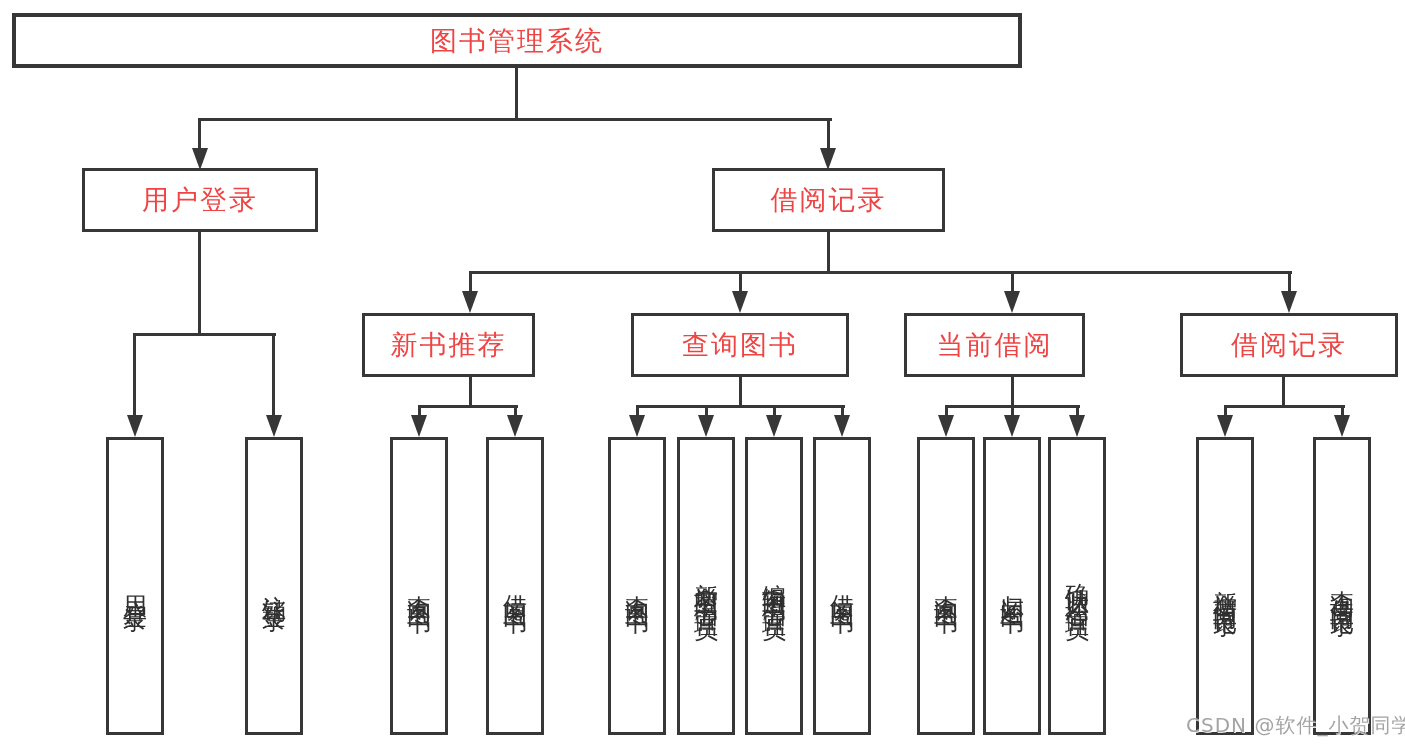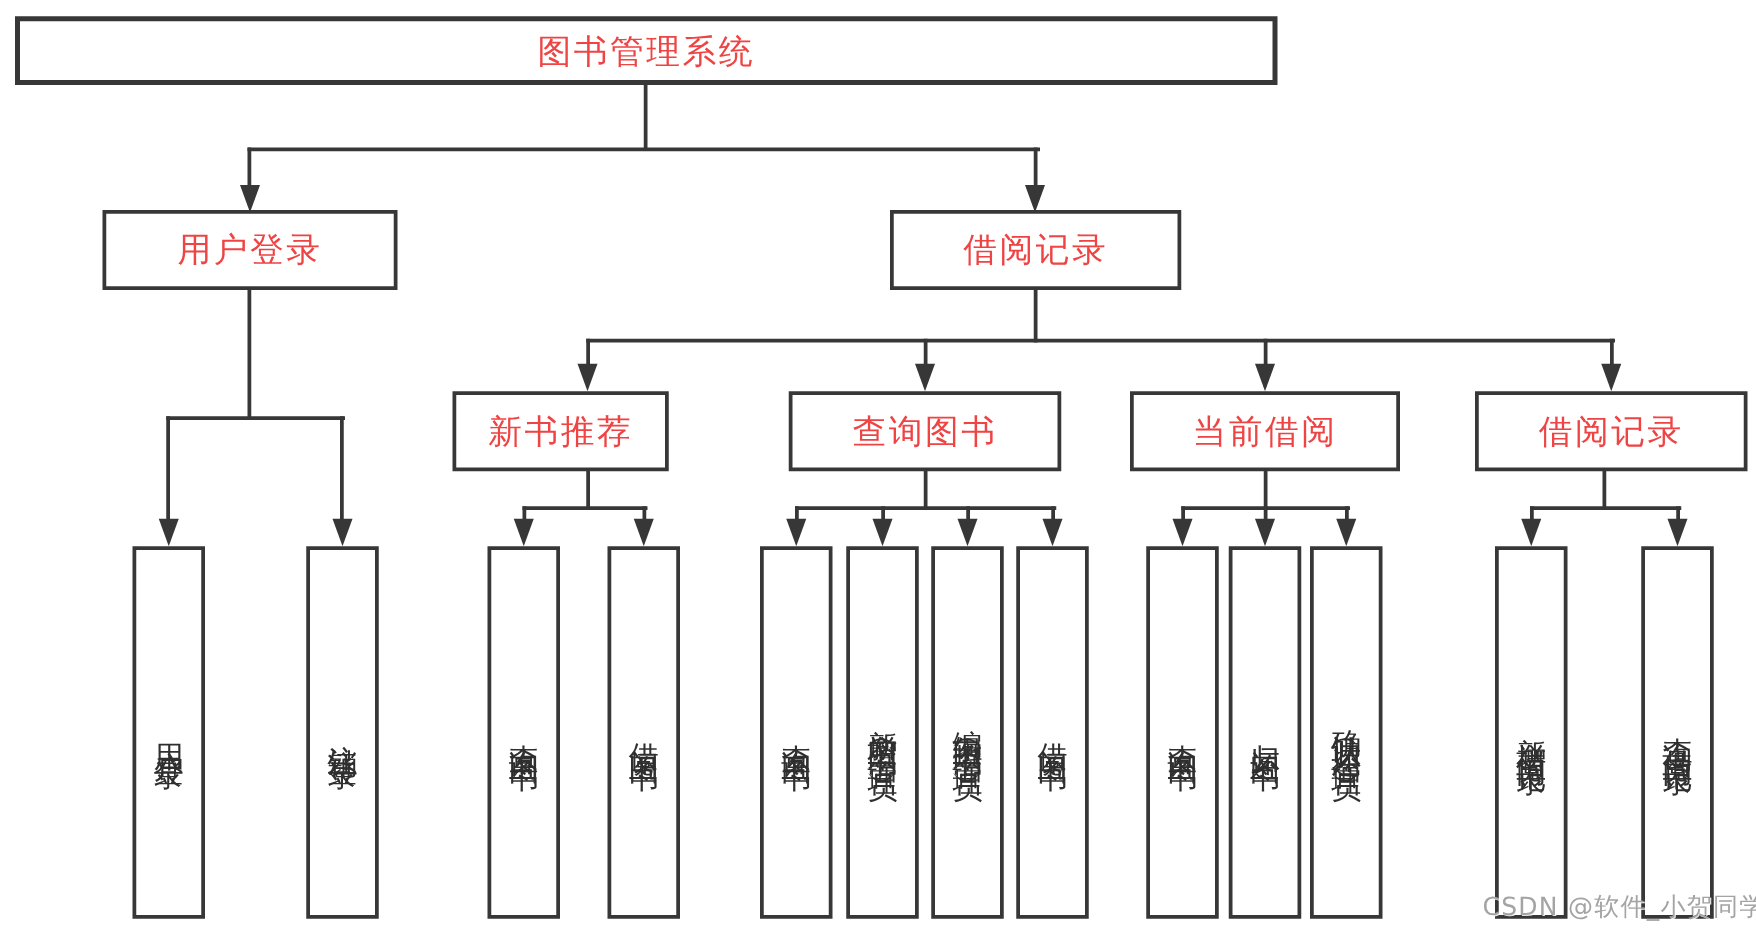--- a/index.html
+++ b/index.html
@@ -49,21 +49,21 @@
   </div>
 
   <div class="box" style="left:362px;top:313px;width:173px;height:64px;">
     <span class="hlabel">新书推荐</span>
   </div>
 
   <div class="box" style="left:631px;top:313px;width:218px;height:64px;">
     <span class="hlabel">查询图书</span>
   </div>
 
-  <div class="box" style="left:904px;top:313px;width:216px;height:64px;">
+  <div class="box" style="left:904px;top:313px;width:181px;height:64px;">
     <span class="hlabel">当前借阅</span>
   </div>
 
   <div class="box" style="left:1180px;top:313px;width:218px;height:64px;">
     <span class="hlabel">借阅记录</span>
   </div>
 
   <div class="leaf" style="left:106px;">
     <span class="vtext">用户登录</span>
   </div>

